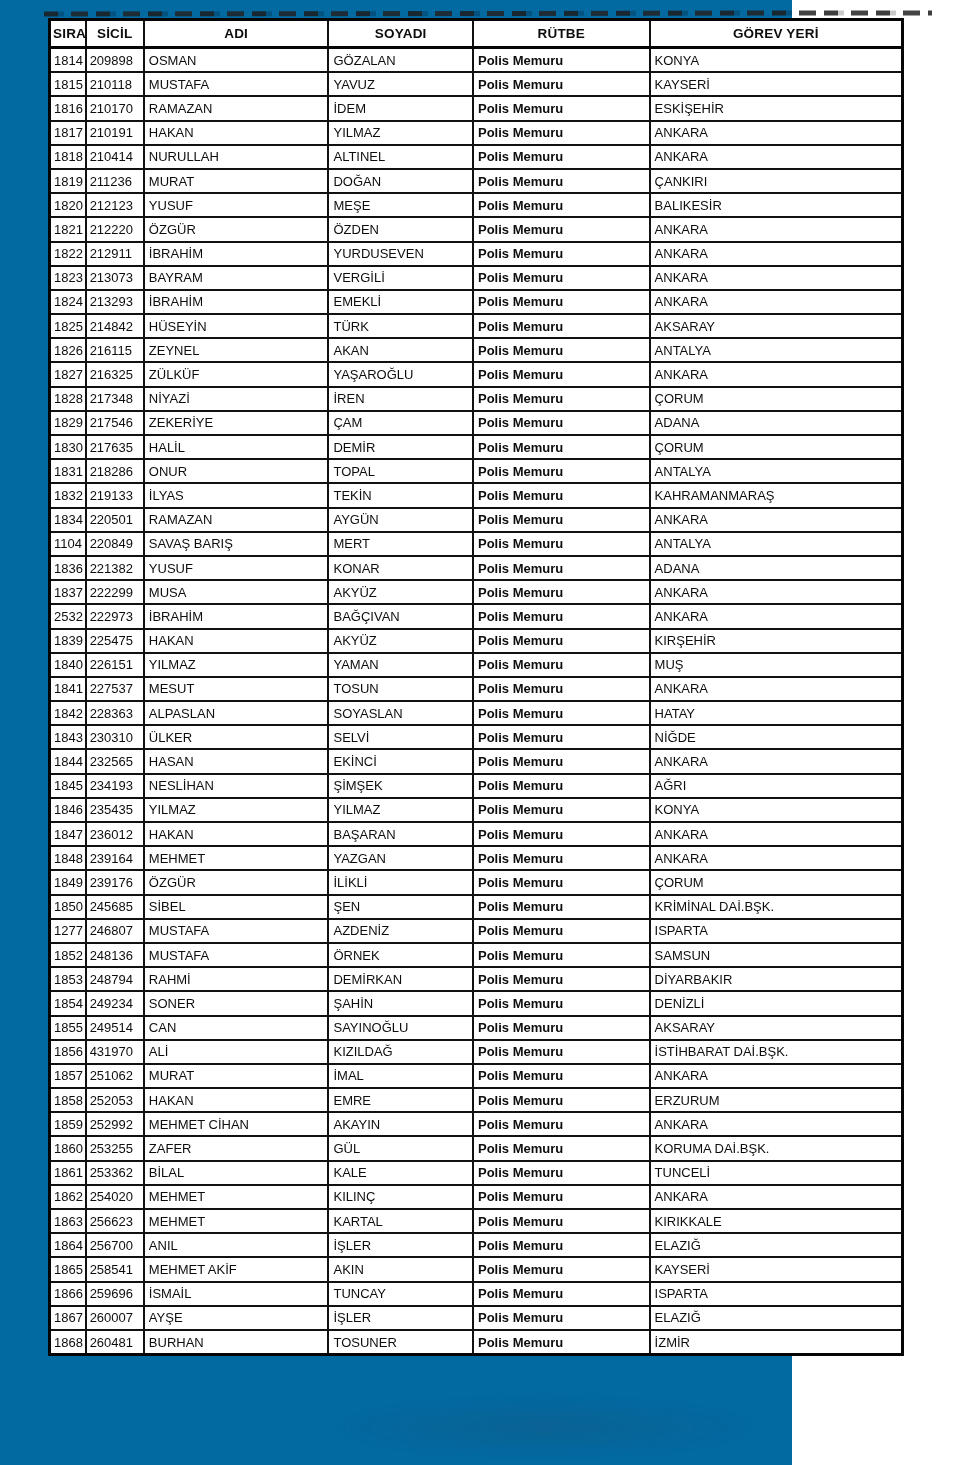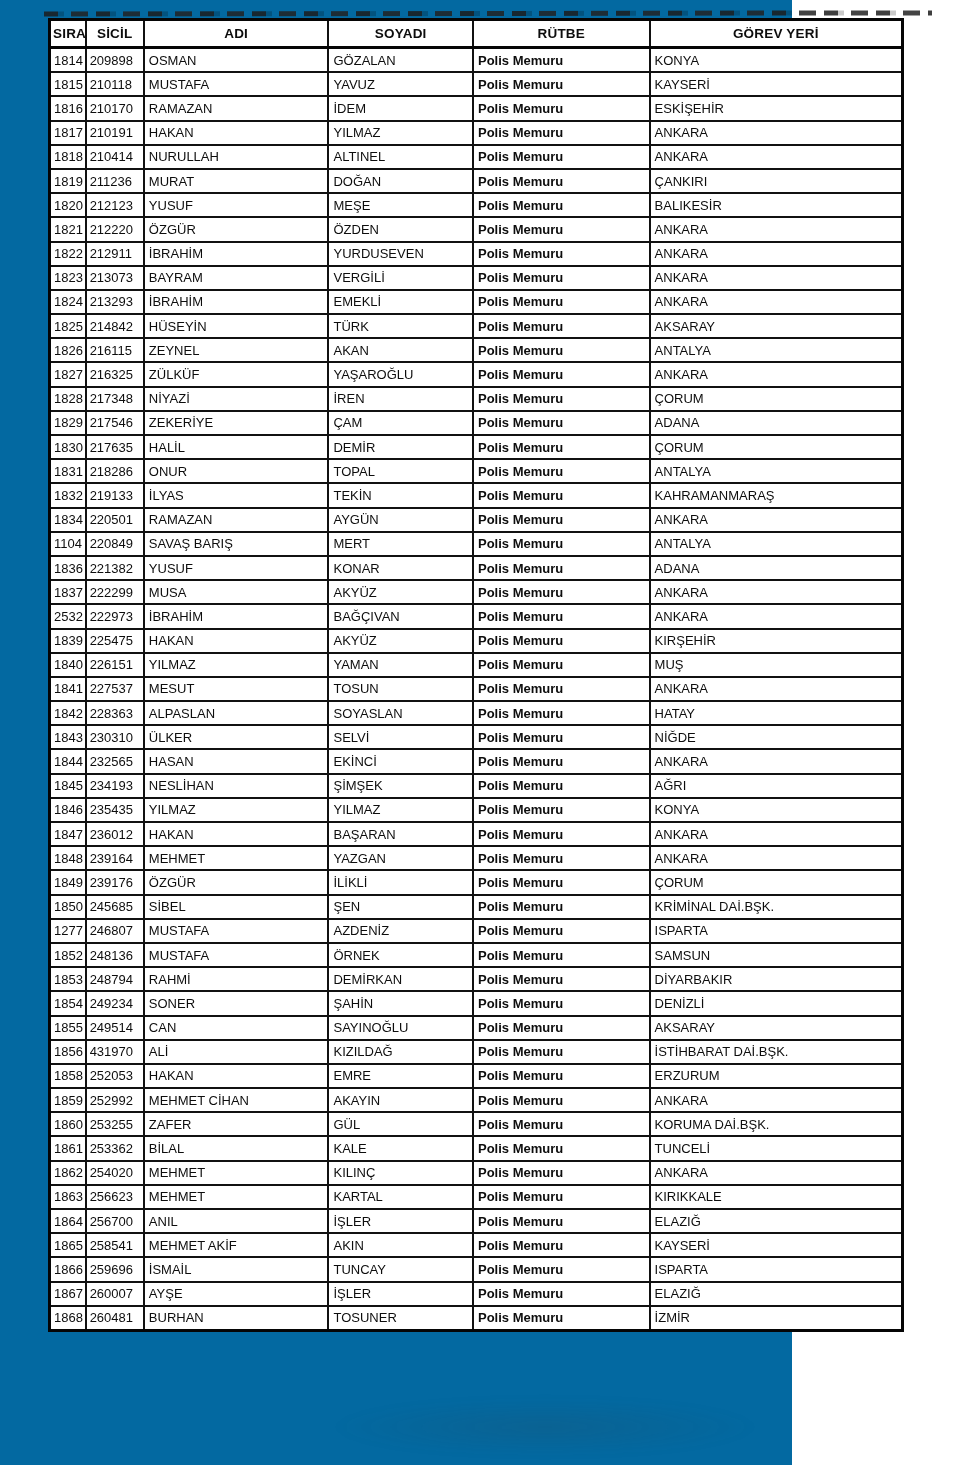--- a/index.html
+++ b/index.html
@@ -443,20 +443,28 @@
         </tr>
         <tr>
           <td class="c-sira">1856</td>
           <td class="c-sicil">431970</td>
           <td class="c-adi">ALİ</td>
           <td class="c-soyadi">KIZILDAĞ</td>
           <td class="c-rutbe">Polis Memuru</td>
           <td class="c-gorev">İSTİHBARAT DAİ.BŞK.</td>
         </tr>
         <tr>
+          <td class="c-sira">1857</td>
+          <td class="c-sicil">251062</td>
+          <td class="c-adi">MURAT</td>
+          <td class="c-soyadi">İMAL</td>
+          <td class="c-rutbe">Polis Memuru</td>
+          <td class="c-gorev">ANKARA</td>
+        </tr>
+        <tr>
           <td class="c-sira">1858</td>
           <td class="c-sicil">252053</td>
           <td class="c-adi">HAKAN</td>
           <td class="c-soyadi">EMRE</td>
           <td class="c-rutbe">Polis Memuru</td>
           <td class="c-gorev">ERZURUM</td>
         </tr>
         <tr>
           <td class="c-sira">1859</td>
           <td class="c-sicil">252992</td>

